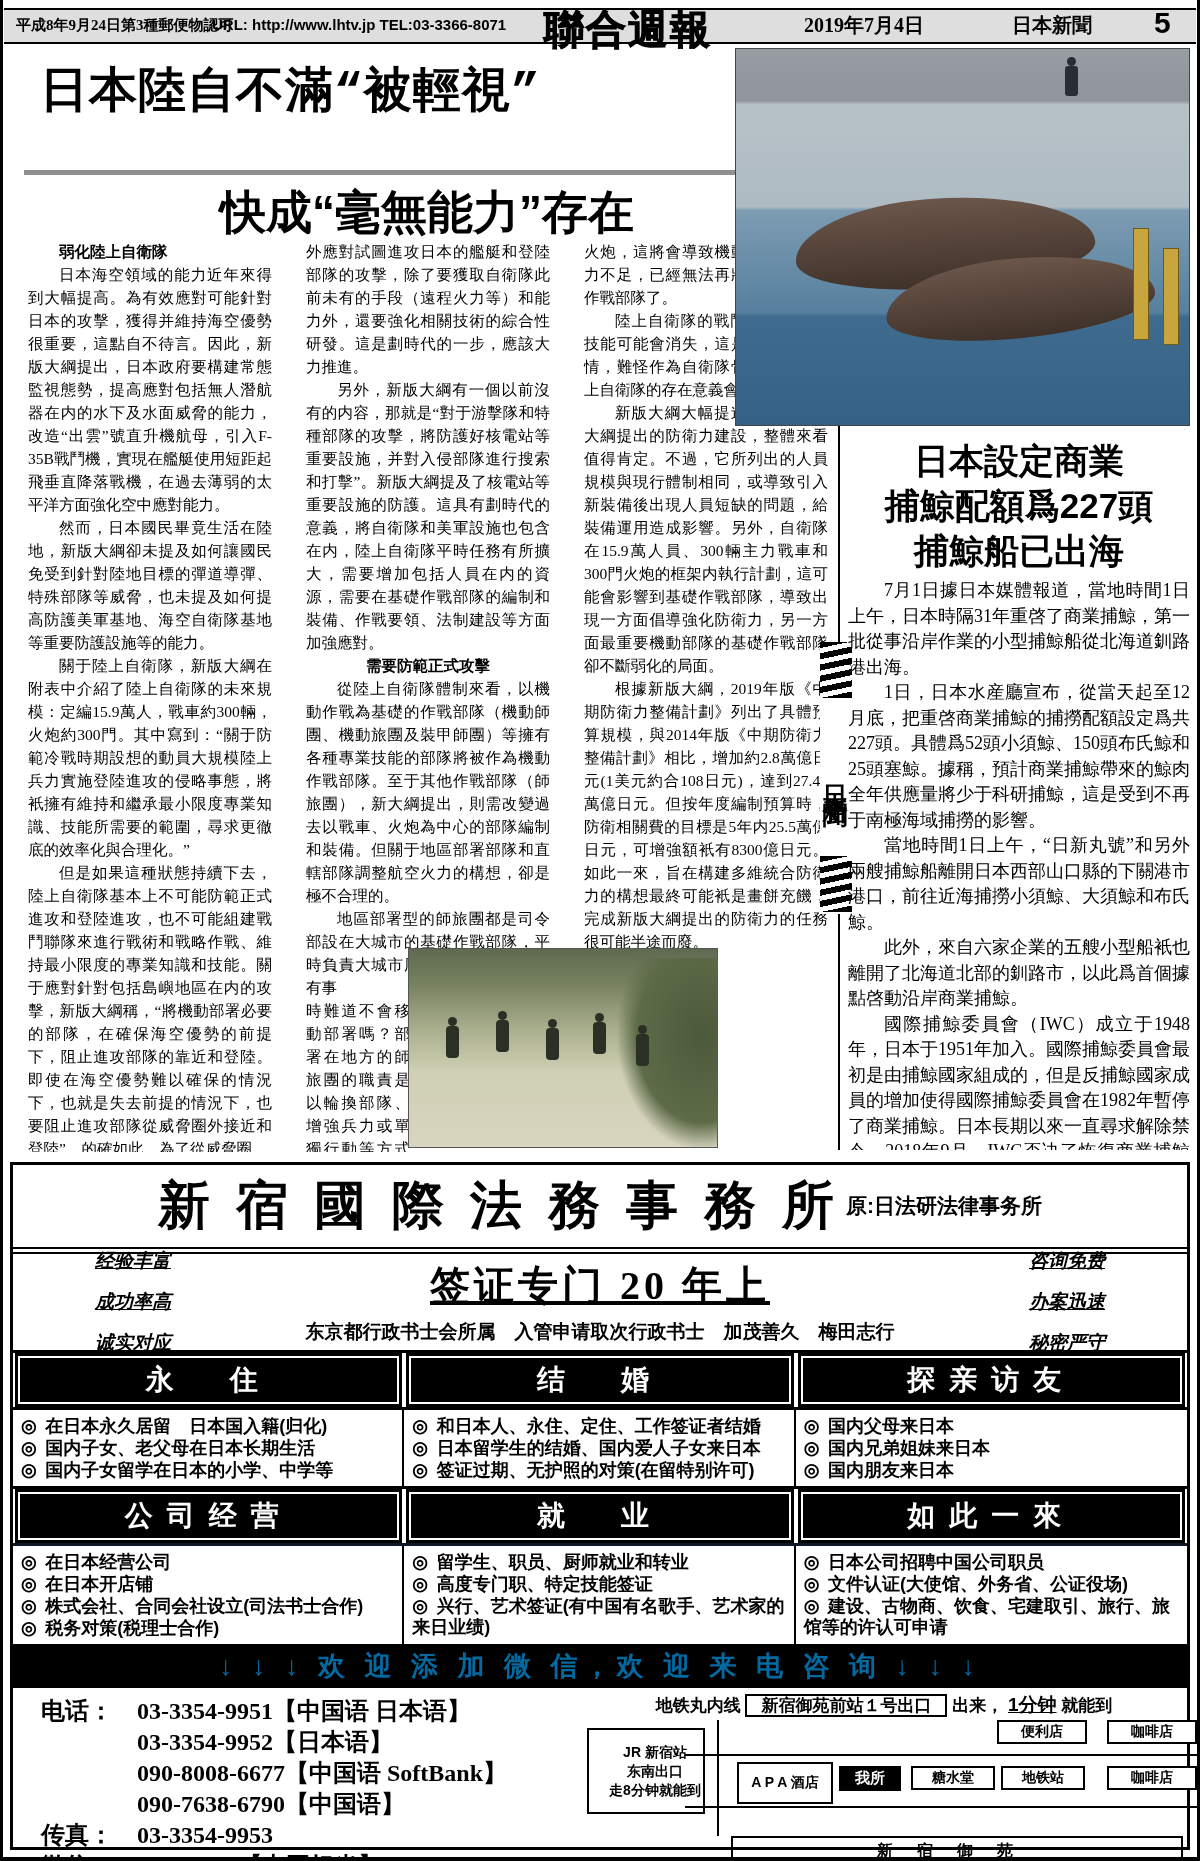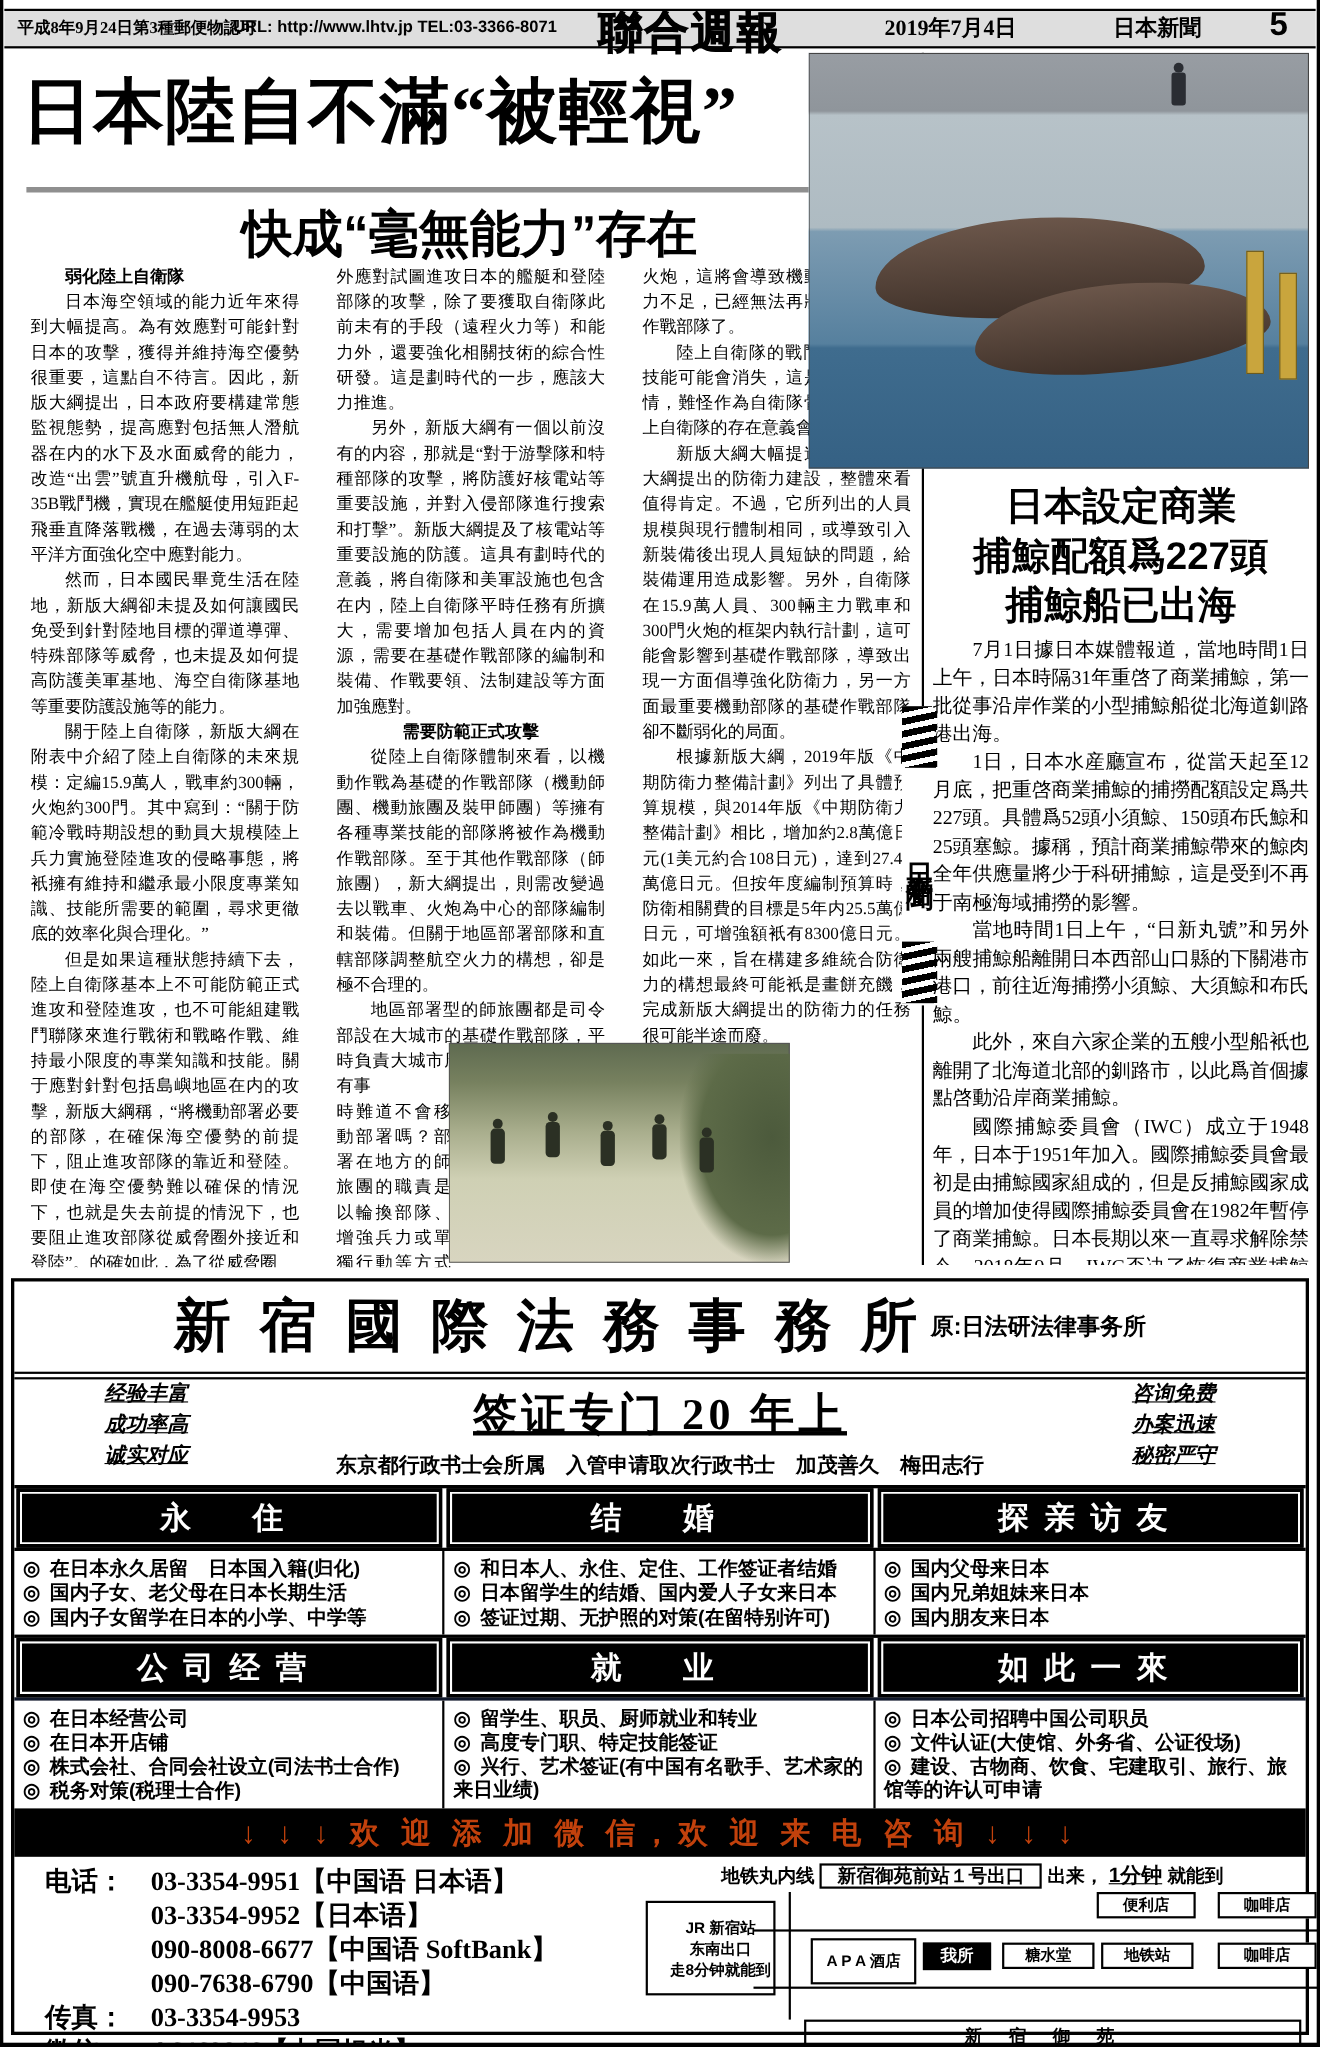--- a/index.html
+++ b/index.html
@@ -11,22 +11,22 @@
             border-top:2px solid #000;border-bottom:2px solid #000;}
   .mh{position:absolute;top:6px;font-size:15px;font-weight:bold;white-space:nowrap;}
   .mh-left{left:12px;}
   .mh-url{left:208px;font-family:"Liberation Sans",sans-serif;font-weight:bold;}
   .mh-brand{left:540px;top:-8px;font-size:40px;font-weight:900;font-family:"Liberation Sans",sans-serif;
             letter-spacing:2px;-webkit-text-stroke:1px #000;}
   .mh-date{left:800px;font-size:20px;top:2px;}
   .mh-section{left:1008px;font-size:20px;top:2px;}
   .mh-page{left:1150px;top:-4px;font-size:30px;font-weight:900;font-family:"Liberation Sans",sans-serif;}
   
-  .headline{position:absolute;left:20px;top:58px;width:804px;font-family:Liberation Serif, serif;
-            font-size:64px;font-weight:900;letter-spacing:1px;white-space:nowrap;}
+  .headline{position:absolute;left:40px;top:58px;width:804px;font-family:Liberation Mono, monospace;
+            font-size:48px;font-weight:900;letter-spacing:1px;white-space:nowrap;}
   .grayrule{position:absolute;left:24px;top:170px;width:806px;height:5px;background:#8f8f8f;}
   .subheadline{position:absolute;left:24px;top:182px;width:806px;text-align:center;
                font-family:"Liberation Sans",sans-serif;font-size:46px;font-weight:900;}
   .cols{position:absolute;left:28px;top:240px;width:800px;height:912px;display:flex;gap:34px;overflow:hidden;}
   .col{width:244px;font-size:15.5px;line-height:23px;text-align:justify;}
   .col p{margin:0;text-indent:2em;}
   .col p.cont{text-indent:0;}
   .col .subhead{font-weight:bold;text-indent:2em;font-family:Liberation Sans, sans-serif;}
   .col .subhead.center{text-align:center;text-indent:0;}
   .narrowp{width:104px;text-indent:0;}
@@ -57,34 +57,34 @@
   .whale-body{position:absolute;left:848px;top:578px;width:342px;height:572px;overflow:hidden;
       font-size:18px;line-height:25.5px;text-align:justify;}
   .whale-body p{margin:0;text-indent:2em;}
   
   .ad{position:absolute;left:10px;top:1162px;width:1180px;height:688px;border:3px solid #000;box-sizing:border-box;
       font-family:"Liberation Sans",sans-serif;}
   .ad-title{height:82px;border-bottom:7px double #000;display:flex;align-items:center;justify-content:center;}
   .ad-title-main{font-family:"Liberation Serif",serif;font-size:52px;font-weight:900;letter-spacing:26px;white-space:nowrap;}
   .ad-title-note{font-size:21px;font-weight:900;margin-left:-14px;white-space:nowrap;}
   .ad-sub{height:96px;display:flex;align-items:stretch;border-bottom:3px solid #000;}
-  .slogans{width:240px;display:flex;flex-direction:column;gap:2px;}
+  .slogans{width:240px;display:flex;flex-direction:column;justify-content:center;gap:15px;}
   .slogans div{font-size:19px;font-weight:bold;font-style:italic;text-decoration:underline;text-align:center;}
   .ad-sub-center{flex:1;text-align:center;}
   .visa-heading{font-family:"Liberation Serif",serif;font-size:40px;font-weight:900;text-decoration:underline;
                 letter-spacing:4px;margin-top:4px;}
   .credentials{font-size:19px;font-weight:900;margin-top:6px;}
   .ad-grid{display:grid;grid-template-columns:1fr 1fr 1fr;}
   .ad-grid .hcell{background:#000;color:#fff;font-size:28px;font-weight:900;text-align:center;
                   letter-spacing:14px;padding:5px 0;border:3px solid #000;box-shadow:inset 0 0 0 2px #fff;margin:0 2px;}
   .ad-grid .icell{border-right:2px solid #000;padding:5px 8px 4px 8px;font-size:18px;font-weight:bold;line-height:21px;}
   .ad-grid .icell:last-child{border-right:none;}
   .icell div{margin:1px 0;}
   .bullet{display:inline-block;width:1.35em;}
-  .ad-banner{height:44px;background:#000;color:#c2410c;display:flex;align-items:center;justify-content:center;
+  .ad-banner{height:44px;background:#000;color:#0369a1;display:flex;align-items:center;justify-content:center;
              font-size:27px;font-weight:900;letter-spacing:6px;white-space:nowrap;}
   .ad-bottom{display:flex;height:232px;}
   .contacts{width:540px;padding:8px 0 0 28px;font-family:"Liberation Serif",serif;}
   .contact-line{font-size:24px;font-weight:900;line-height:31px;white-space:nowrap;}
   .contact-line .lbl{display:inline-block;width:96px;}
   
   .mapwrap{position:relative;flex:1;font-weight:bold;}
   .route{position:absolute;left:0;top:4px;width:100%;text-align:center;font-size:17px;white-space:nowrap;}
   .route .boxed{border:2px solid #000;padding:0 14px;}
   .route .time{font-size:19px;text-decoration:underline;}

